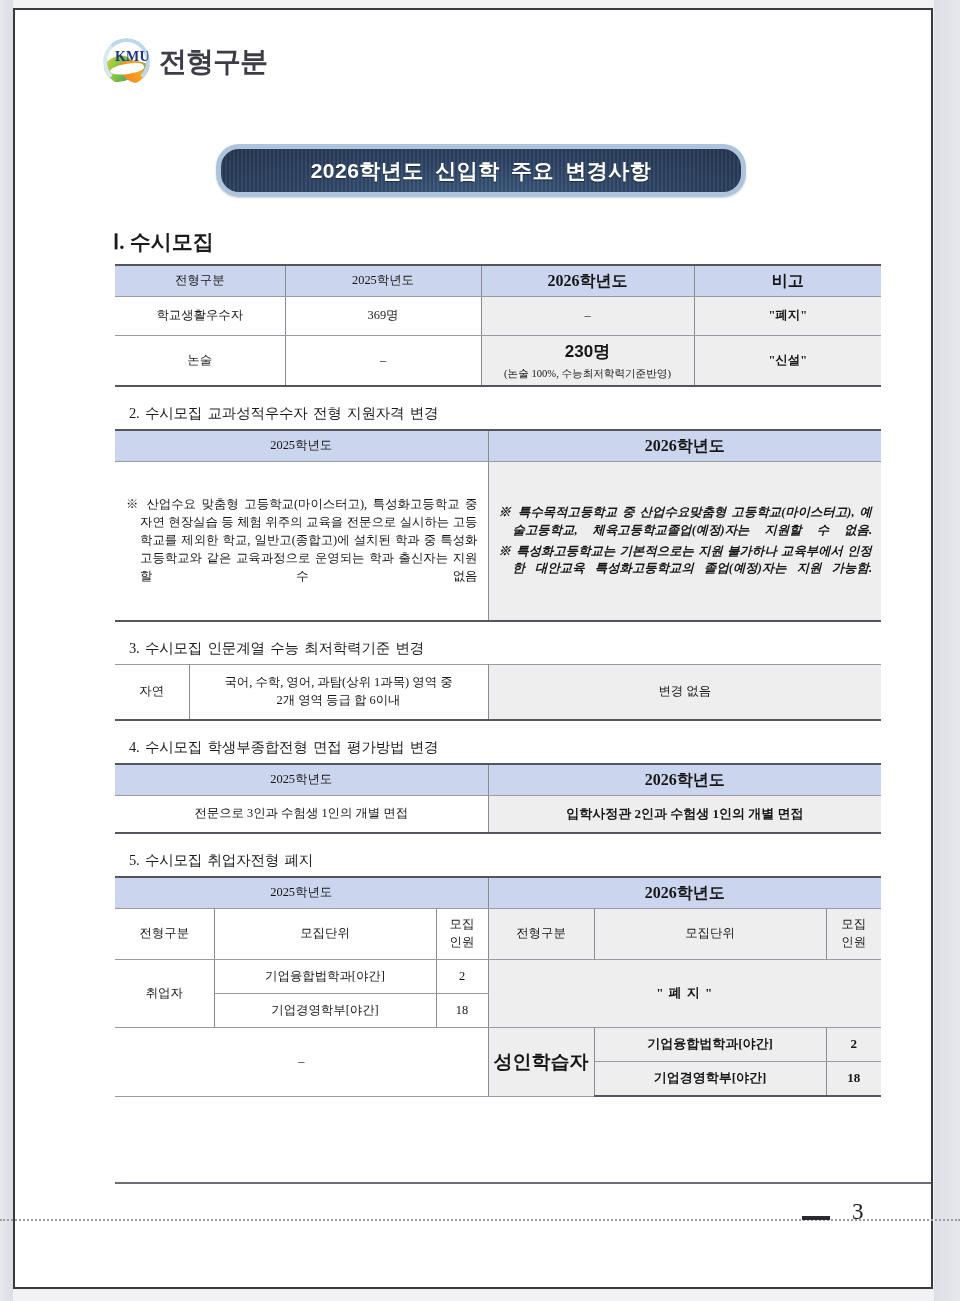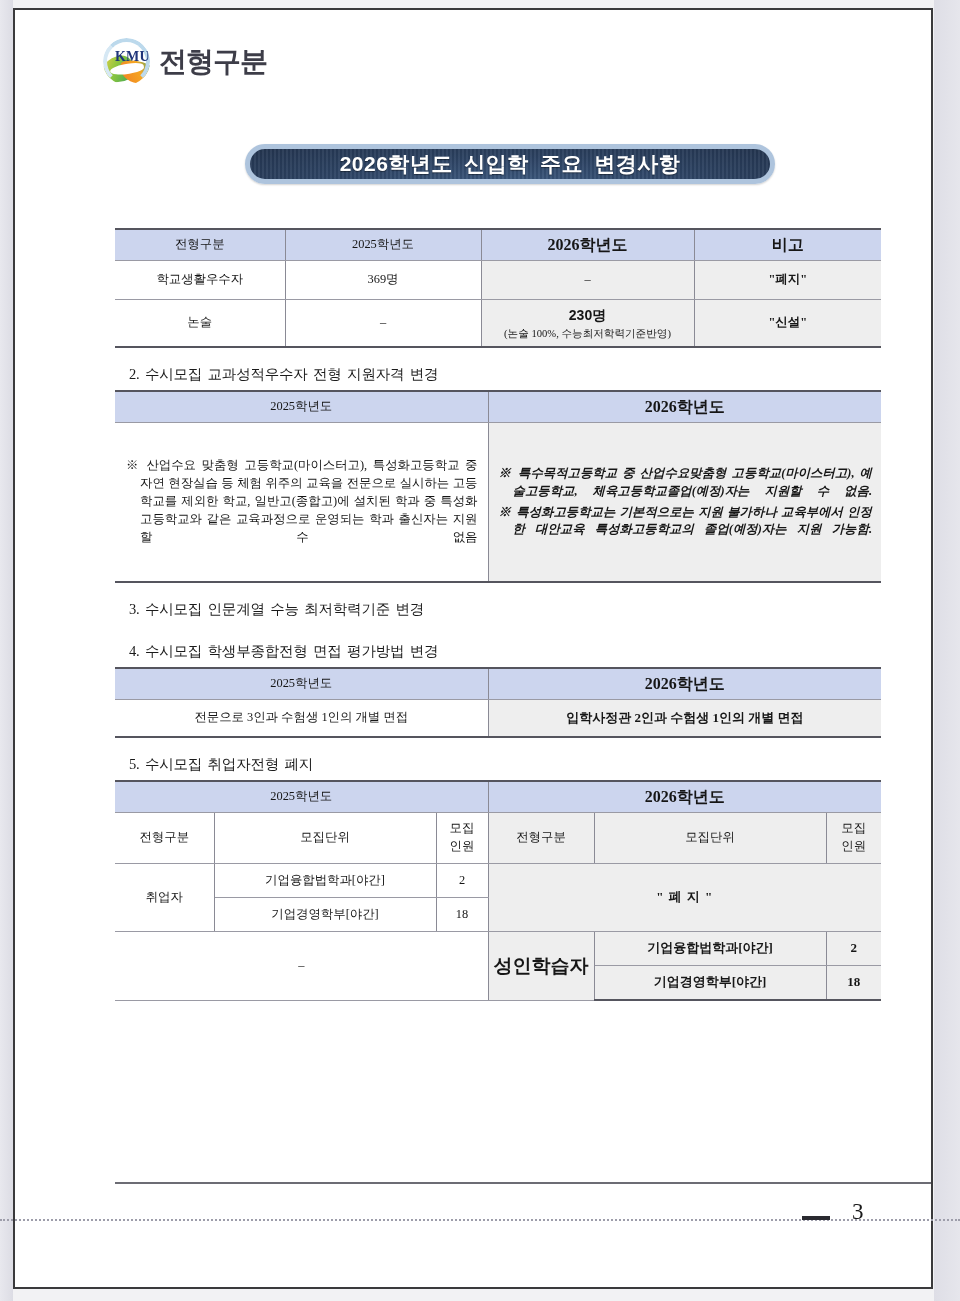--- a/index.html
+++ b/index.html
@@ -114,24 +114,24 @@
     font-family: "Liberation Sans", sans-serif;
     font-size: 28px;
     font-weight: bold;
     color: #3d3d48;
     letter-spacing: -1px;
   }
 
   
   .title-banner-wrap {
     position: absolute;
-    left: 230px;
+    left: 201px;
     top: 134px;
     width: 530px;
-    height: 40px;
+    height: 53px;
   }
   .title-banner {
     width: 100%;
     height: 100%;
     box-sizing: border-box;
     border-radius: 23px;
     background:
       repeating-linear-gradient(90deg, rgba(255,255,255,0.05) 0 2px, rgba(0,0,0,0.05) 2px 4px),
       radial-gradient(ellipse at 50% 120%, #3d5a80 0%, #2c4262 55%, #24354f 100%);
     border: 5px solid #aec4dd;
@@ -297,20 +297,21 @@
   </div>
 
   <div class="title-banner-wrap">
     <div class="title-banner">
       <span class="title-banner-text">2026학년도 신입학 주요 변경사항</span>
     </div>
   </div>
 
   <div class="content">
 
+    <div class="chapter-title">Ⅰ. 수시모집</div>
 
     <div class="section-block">
       <table class="kt">
         <colgroup>
             <col style="width:170px">
             <col style="width:196px">
             <col style="width:213px">
             <col style="width:187px">
           </colgroup>
         <tbody>
@@ -323,21 +324,21 @@
           <tr>
             <td class="noside-l" style="height:30px">학교생활우수자</td>
             <td>369명</td>
             <td class="gray dash">–</td>
             <td class="gray noside-r bold-sans">"폐지"</td>
           </tr>
           <tr>
             <td class="noside-l bot-edge" style="height:38px">논술</td>
             <td class="bot-edge dash">–</td>
             <td class="gray bot-edge">
-              <div class="bold-sans" style="font-size:14px">230명</div>
+              <div class="bold-sans" style="font-size:17px">230명</div>
               <div style="font-size:10.6px;margin-top:1px">(논술 100%, 수능최저학력기준반영)</div>
             </td>
             <td class="gray noside-r bot-edge bold-sans">"신설"</td>
           </tr>
         </tbody>
       </table>
     </div>
 
     <div class="section-block">
       <div class="section-title">2. 수시모집 교과성적우수자 전형 지원자격 변경</div>
@@ -366,20 +367,28 @@
 
     <div class="section-block">
       <div class="section-title">3. 수시모집 인문계열 수능 최저학력기준 변경</div>
       <table class="kt">
         <colgroup>
             <col style="width:74px">
             <col style="width:299px">
             <col style="width:393px">
           </colgroup>
         <tbody>
+          <tr>
+            <td class="noside-l bot-edge" style="height:46px">자연</td>
+            <td class="bot-edge">
+              <div>국어, 수학, 영어, 과탐(상위 1과목) 영역 중</div>
+              <div>2개 영역 등급 합 6이내</div>
+            </td>
+            <td class="gray noside-r bot-edge">변경 없음</td>
+          </tr>
         </tbody>
       </table>
     </div>
 
     <div class="section-block">
       <div class="section-title">4. 수시모집 학생부종합전형 면접 평가방법 변경</div>
       <table class="kt">
         <colgroup>
             <col style="width:373px">
             <col style="width:393px">

